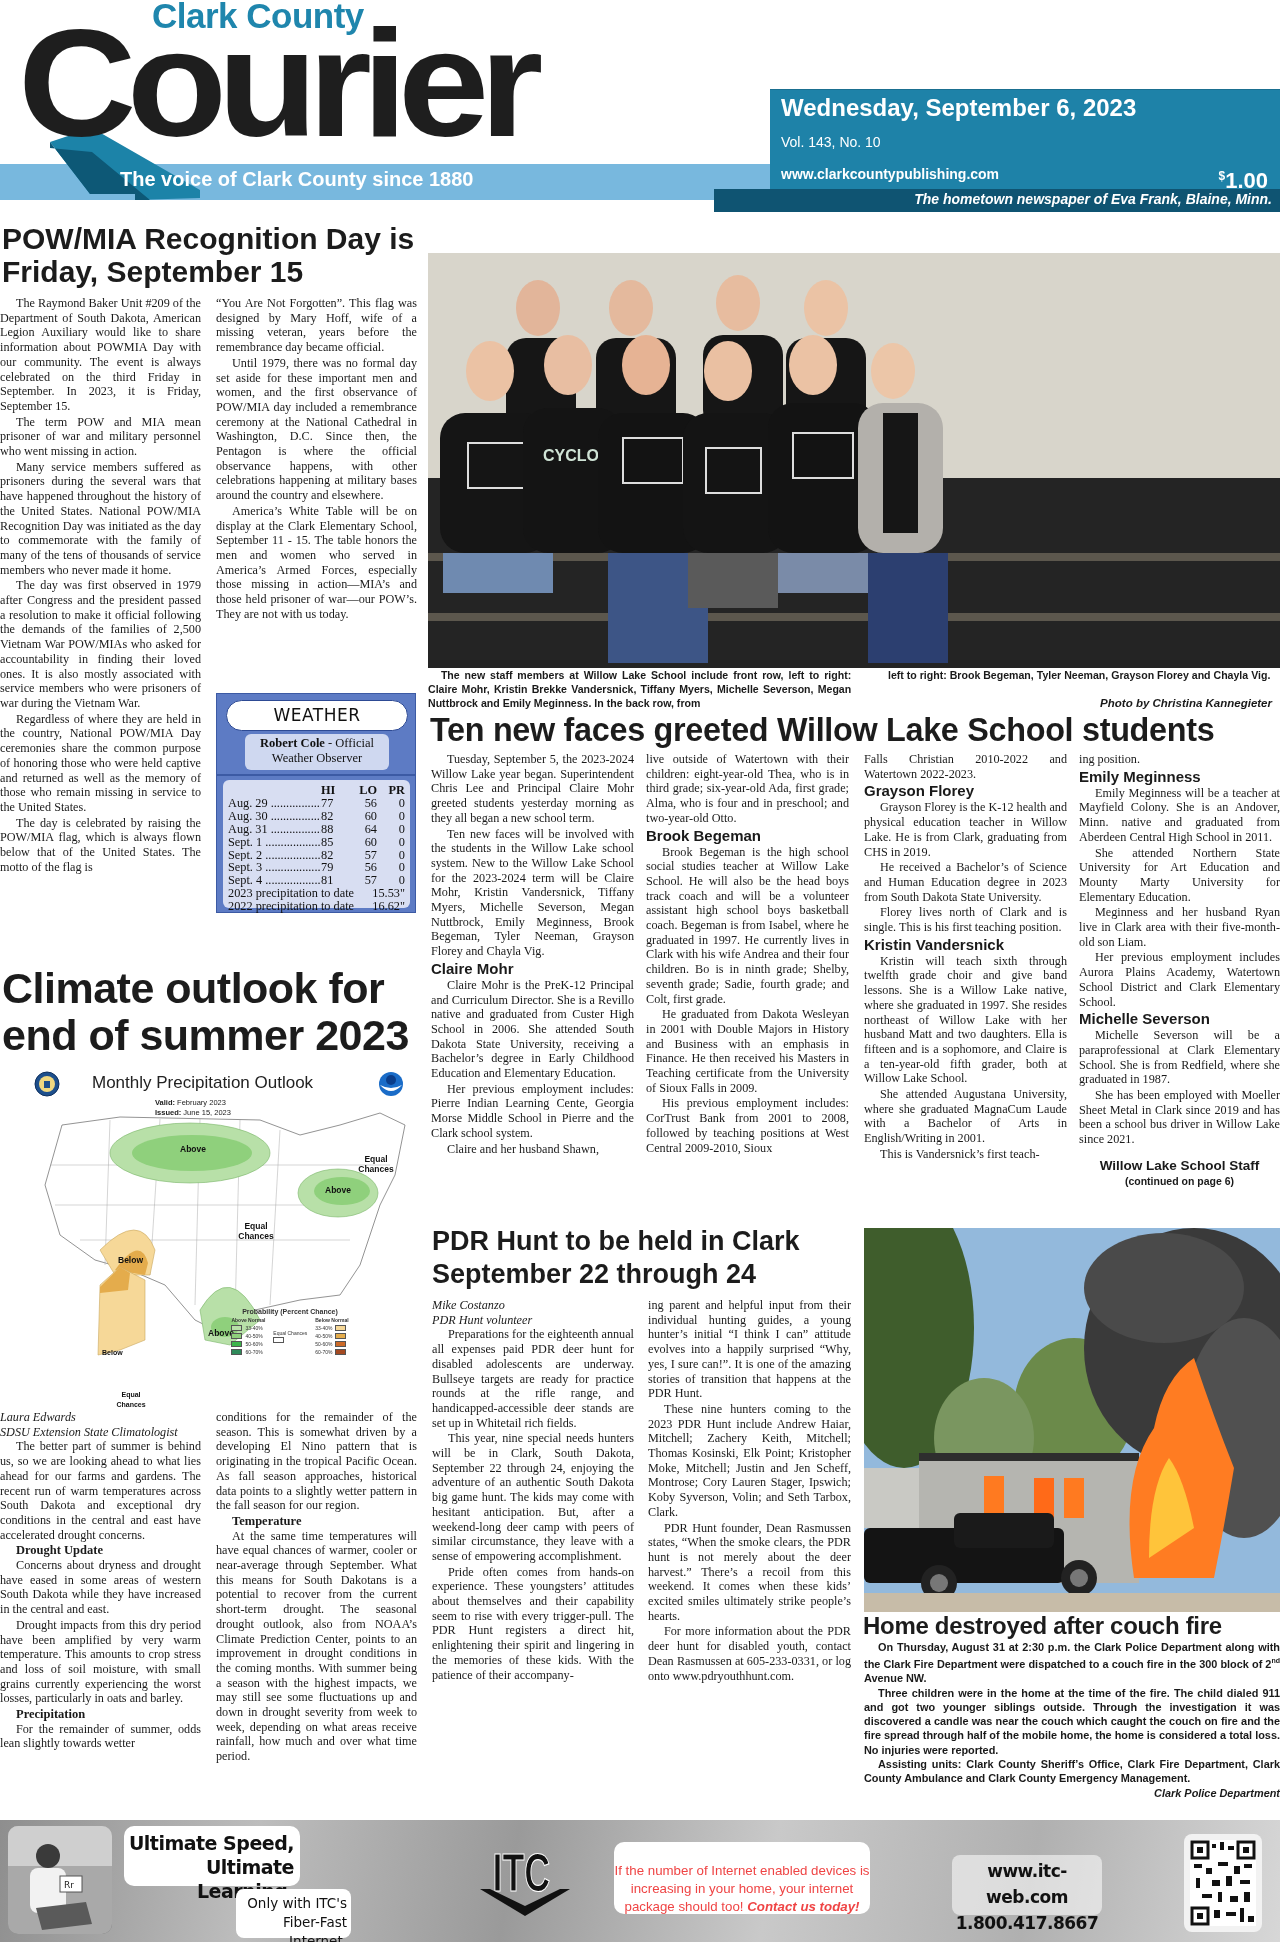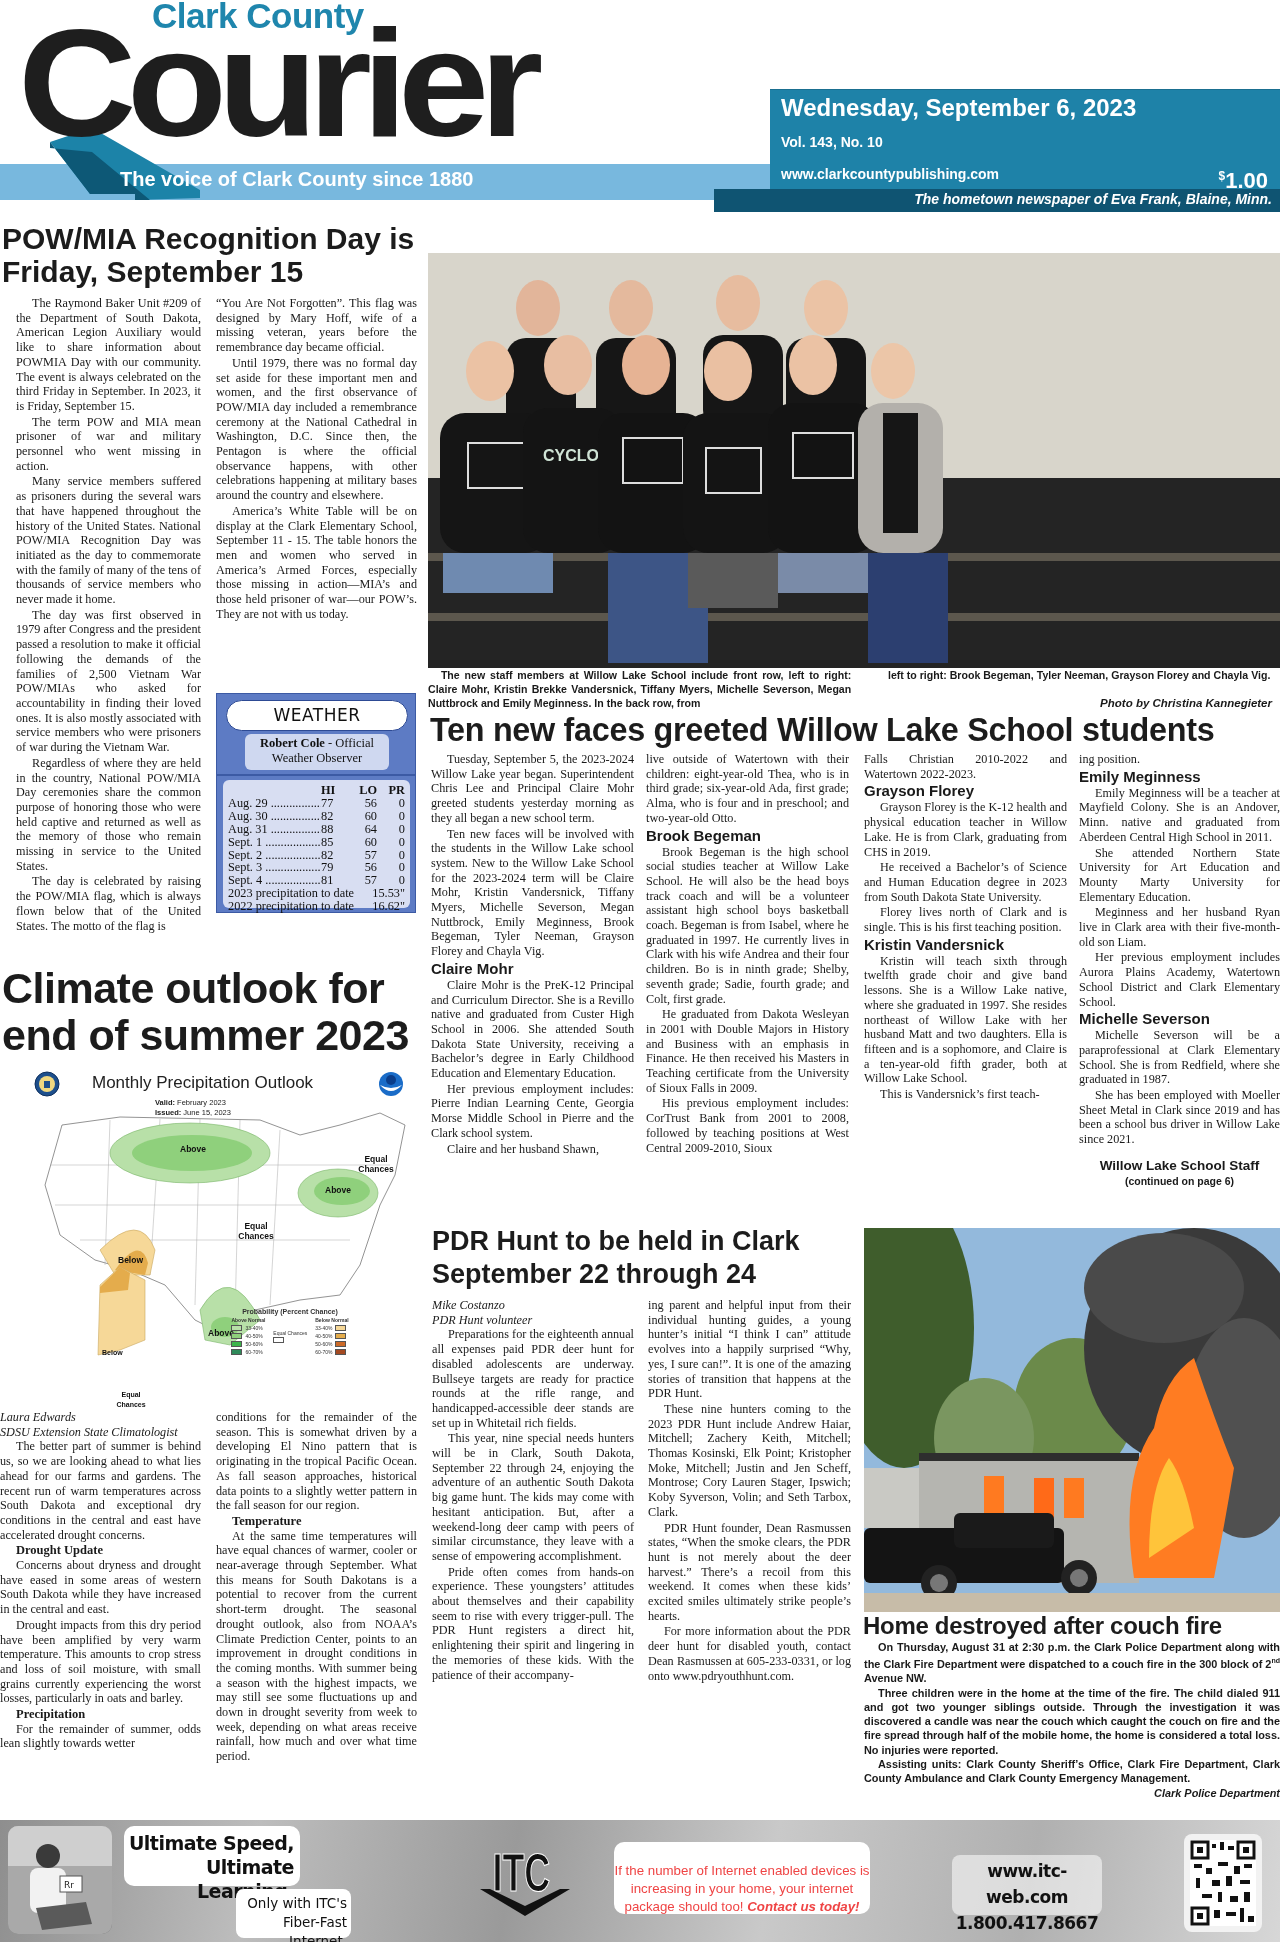--- a/index.html
+++ b/index.html
@@ -14,38 +14,38 @@
   .byline { font-style: italic; font-size: 12.2px; line-height: 14.7px; }
 
   
   .mast-county { left: 152px; top: -4px; font-family: "Liberation Sans", sans-serif; font-weight: bold; font-size: 35px; color: #1f86ad; letter-spacing: -0.5px; }
   .mast-courier { left: 18px; top: 8px; font-family: "Liberation Sans", sans-serif; font-weight: bold; font-size: 152px; line-height: 150px; color: #1e1e1e; letter-spacing: -9px; transform: scaleX(1.08); transform-origin: left top; }
   .tagline-bar { left: 0; top: 164px; width: 800px; height: 36px; background: #78b8de; }
   .tagline { left: 120px; top: 168px; color: #fff; font-family: "Liberation Sans", sans-serif; font-size: 20px; font-weight: bold; letter-spacing: 0; }
   .sd-shape { left: 50px; top: 128px; width: 210px; height: 72px; }
   .date-box { left: 770px; top: 89px; width: 510px; height: 101px; background: #1e82a8; border-top: 1px solid #1a6f90; }
   .date-main { left: 781px; top: 94px; color: #fff; font-family: "Liberation Sans", sans-serif; font-weight: bold; font-size: 24px; }
-  .vol { left: 781px; top: 134px; color: #fff; font-family: "Liberation Sans", sans-serif; font-weight: bold; font-size: 14px; }
+  .vol { left: 781px; top: 134px; color: #fff; font-family: "Liberation Sans", sans-serif; font-weight: normal; font-size: 14px; }
   .site { left: 781px; top: 166px; color: #fff; font-family: "Liberation Sans", sans-serif; font-weight: bold; font-size: 14px; }
   .price { right: 12px; top: 158px; color: #fff; font-family: "Liberation Sans", sans-serif; font-weight: bold; font-size: 22px; margin-top: 10px; }
   .price sup { font-size: 12px; vertical-align: 8px; }
   .hometown-bar { left: 714px; top: 189px; width: 566px; height: 23px; background: #0f5472; }
   .hometown { right: 8px; top: 191px; color: #fff; font-family: "Liberation Sans", sans-serif; font-style: italic; font-weight: bold; font-size: 14px; }
 
   
   .h-big { font-family: "Liberation Sans", sans-serif; font-weight: bold; color: #1c1c1c; }
   .pow-head { left: 2px; top: 222px; width: 420px; font-size: 30px; line-height: 33px; }
   .climate-head { left: 2px; top: 965px; width: 420px; font-size: 43px; line-height: 47px; letter-spacing: -0.5px; }
   .willow-head { left: 430px; top: 712px; width: 850px; font-size: 33px; line-height: 36px; letter-spacing: -0.3px; transform: scaleX(0.98); transform-origin: left; }
   .pdr-head { left: 432px; top: 1225px; width: 430px; font-size: 27px; line-height: 33px; }
   .fire-head { left: 863px; top: 1612px; width: 420px; font-size: 24px; line-height: 28px; letter-spacing: -0.3px; }
 
   
   .col { position: absolute; }
-  .pow-c1 { left: 0; top: 296px; width: 201px; padding-left: 16px; }
+  .pow-c1 { left: 0; top: 296px; width: 201px; }
   .pow-c2 { left: 216px; top: 296px; width: 201px; }
 
   
   .wx { left: 216px; top: 693px; width: 200px; height: 220px; background: #5d7bc4; border: 1px solid #3c5aa4; }
   .wx-title { position: absolute; left: 9px; top: 6px; width: 182px; height: 31px; background: #fff; border: 1.5px solid #2d4a94; border-radius: 16px; text-align: center; font-family: "DejaVu Sans", sans-serif; font-size: 17px; line-height: 29px; letter-spacing: 0.5px; color: #111; }
   .wx-obs { position: absolute; left: 28px; top: 40px; width: 144px; height: 36px; background: #cfd8f0; border-radius: 6px; text-align: center; font-size: 12.5px; line-height: 15px; color: #111; padding-top: 2px; }
   .wx-obs b { font-weight: bold; }
   .wx-line { position: absolute; left: 0; top: 80px; width: 100%; height: 2px; background: #3c5aa4; }
   .wx-table { position: absolute; left: 6px; top: 86px; width: 187px; height: 128px; background: #d8def2; border-radius: 6px; padding: 4px 5px 0 5px; font-size: 12.3px; line-height: 12.9px; color: #111; }
   .wx-row { display: flex; white-space: nowrap; }
@@ -281,20 +281,21 @@
   <p>His previous employment includes: CorTrust Bank from 2001 to 2008, followed by teaching positions at West Central 2009-2010, Sioux</p>
 </div>
 <div class="col body-text w-c3">
   <p class="noindent">Falls Christian 2010-2022 and Watertown 2022-2023.</p>
   <div class="subhead">Grayson Florey</div>
   <p>Grayson Florey is the K-12 health and physical education teacher in Willow Lake. He is from Clark, graduating from CHS in 2019.</p>
   <p>He received a Bachelor’s of Science and Human Education degree in 2023 from South Dakota State University.</p>
   <p>Florey lives north of Clark and is single. This is his first teaching position.</p>
   <div class="subhead">Kristin Vandersnick</div>
   <p>Kristin will teach sixth through twelfth grade choir and give band lessons. She is a Willow Lake native, where she graduated in 1997. She resides northeast of Willow Lake with her husband Matt and two daughters. Ella is fifteen and is a sophomore, and Claire is a ten-year-old fifth grader, both at Willow Lake School.</p>
+  <p>She attended Augustana University, where she graduated MagnaCum Laude with a Bachelor of Arts in English/Writing in 2001.</p>
   <p>This is Vandersnick’s first teach-</p>
 </div>
 <div class="col body-text w-c4">
   <p class="noindent">ing position.</p>
   <div class="subhead">Emily Meginness</div>
   <p>Emily Meginness will be a teacher at Mayfield Colony. She is an Andover, Minn. native and graduated from Aberdeen Central High School in 2011.</p>
   <p>She attended Northern State University for Art Education and Mounty Marty University for Elementary Education.</p>
   <p>Meginness and her husband Ryan live in Clark area with their five-month-old son Liam.</p>
   <p>Her previous employment includes Aurora Plains Academy, Watertown School District and Clark Elementary School.</p>
   <div class="subhead">Michelle Severson</div>

